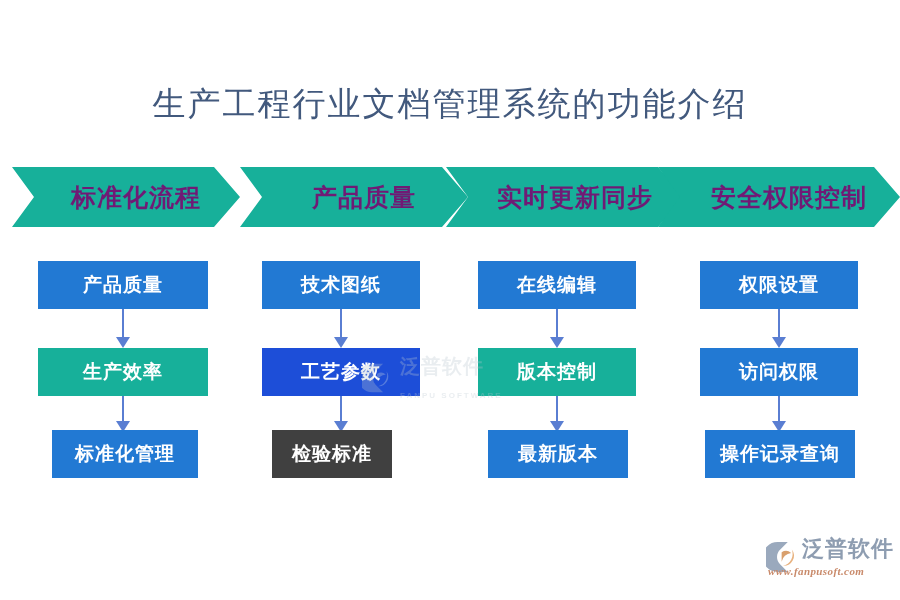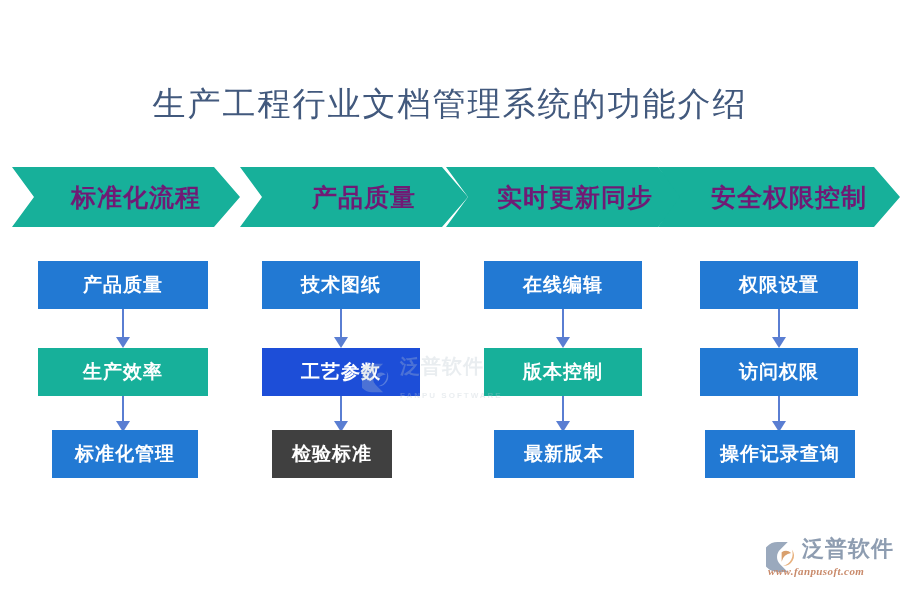--- a/index.html
+++ b/index.html
@@ -247,21 +247,21 @@
     </div>
     <div class="arrow" style="left:334px; top:396px; height:36px;">
       <div class="stem" style="height: 25px; background: rgb(90, 126, 210);"></div>
       <div class="head" style="top: 25px; border-top-color: rgb(90, 126, 210);"></div>
     </div>
     <div class="node node-blue" style="left: 272px; top: 430px; width: 120px; height: 48px; background: #404040;">
       <span class="node-label">检验标准</span>
     </div>
   </div>
 
-  <div class="col" style="left:0; top:0; width:764px; height:600px;margin-left:6px;">
+  <div class="col" style="left:0; top:0; width:764px; height:600px;">
     <div class="node node-blue" style="left: 478px; top: 261px; width: 158px; height: 48px; background: rgb(34, 121, 211);">
       <span class="node-label">在线编辑</span>
     </div>
     <div class="arrow" style="left:550px; top:309px; height:39px;">
       <div class="stem" style="height: 28px; background: rgb(90, 126, 210);"></div>
       <div class="head" style="top: 28px; border-top-color: rgb(90, 126, 210);"></div>
     </div>
     <div class="node node-teal" style="left: 478px; top: 348px; width: 158px; height: 48px; background: rgb(23, 176, 154);">
       <span class="node-label">版本控制</span>
     </div>

